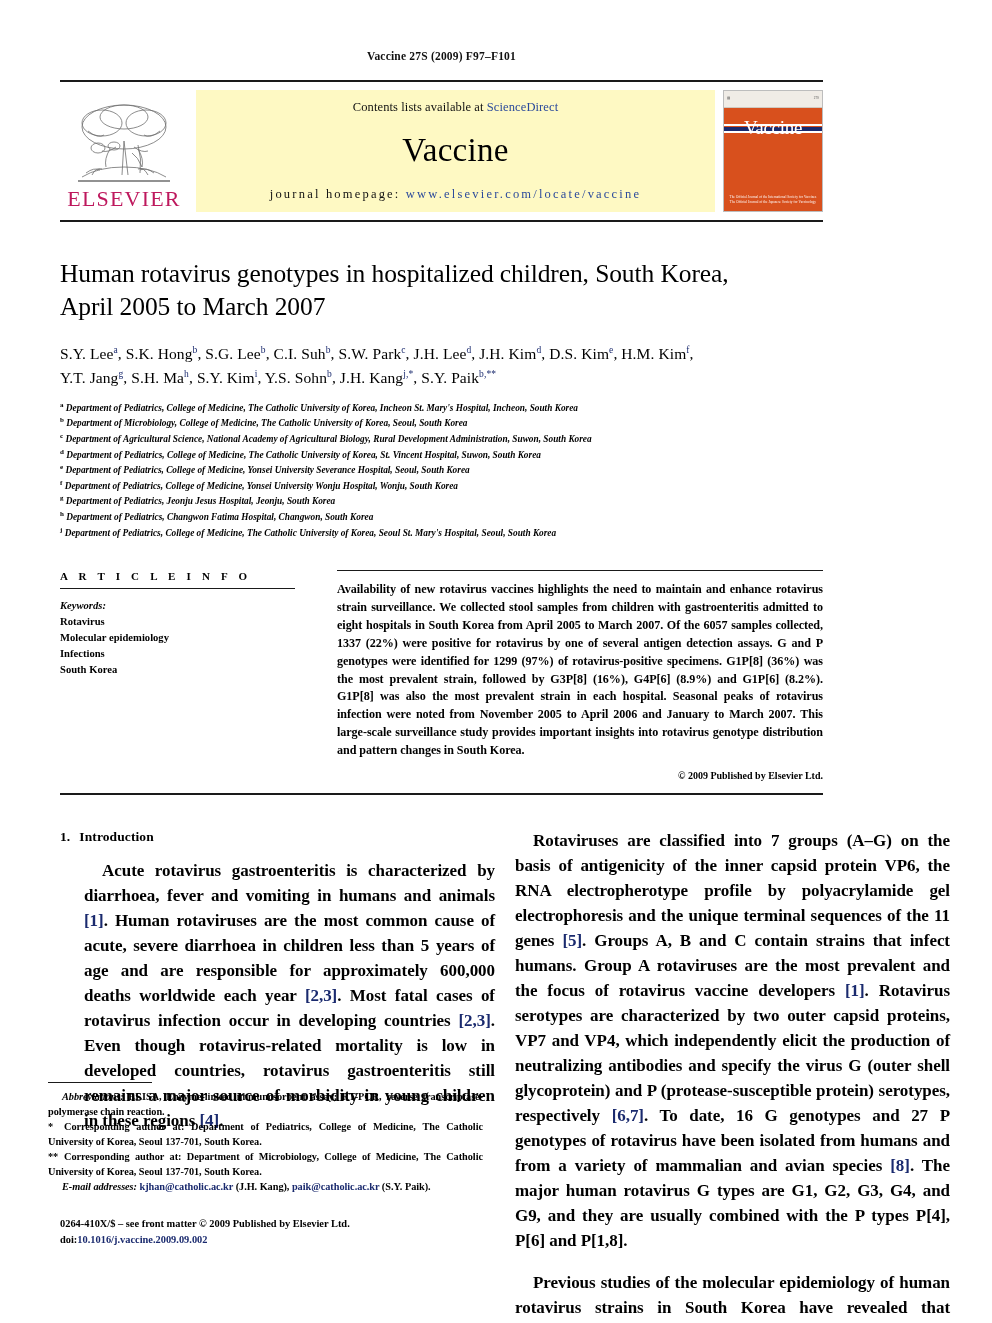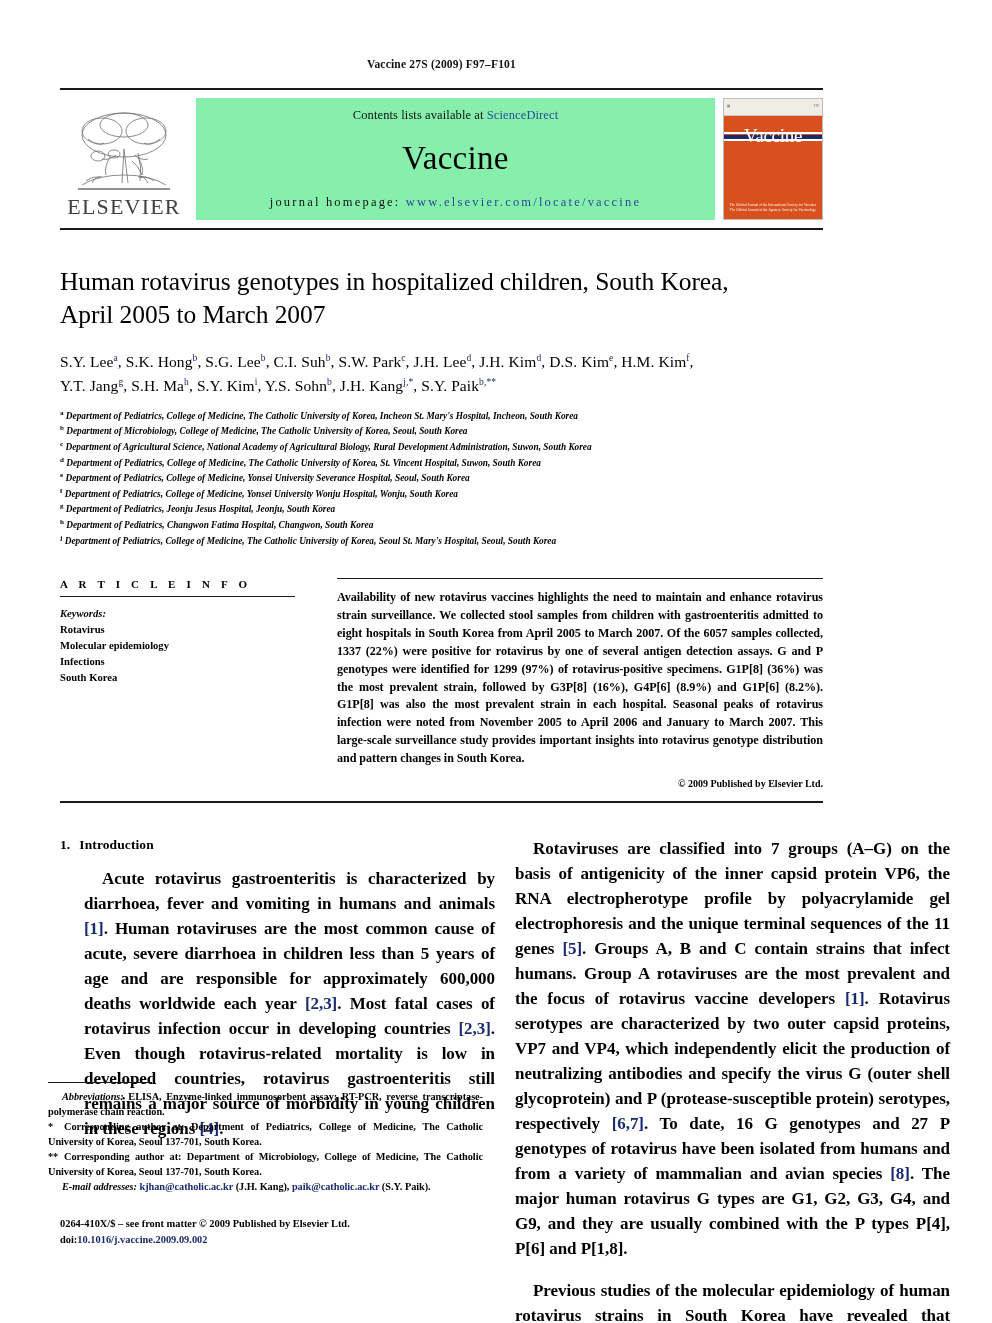--- a/index.html
+++ b/index.html
@@ -13,21 +13,21 @@
     font-family: "Liberation Serif", "DejaVu Serif", serif;
     color: #000000;
     position: relative;
     overflow: hidden;
   }
   .page {
     position: relative;
     width: 883px;
     height: 1323px;
     box-sizing: border-box;
-    padding: 8px 60px;
+    padding: 0 60px;
   }
 
   
   .running-head {
     text-align: center;
     font-size: 11.5px;
     font-weight: bold;
     letter-spacing: 0.2px;
     padding-top: 50px;
     color: #111;
@@ -48,29 +48,29 @@
     flex: 0 0 128px;
     display: flex;
     flex-direction: column;
     align-items: center;
     justify-content: flex-end;
     padding-bottom: 2px;
   }
   .tree-svg { display:block; }
   .elsevier-word {
     font-family: "Liberation Serif", serif;
-    color: #404040;
+    color: #be185d;
     font-size: 22px;
     letter-spacing: 1.2px;
     line-height: 1;
     margin-top: 1px;
   }
   .journal-band {
     flex: 1 1 auto;
-    background: #86efac;
+    background: #fef9c3;
     display: flex;
     flex-direction: column;
     align-items: center;
     justify-content: space-between;
     padding: 10px 0 10px 0;
   }
   .contents-line {
     font-size: 12.5px;
     color: #111;
     letter-spacing: 0.1px;

